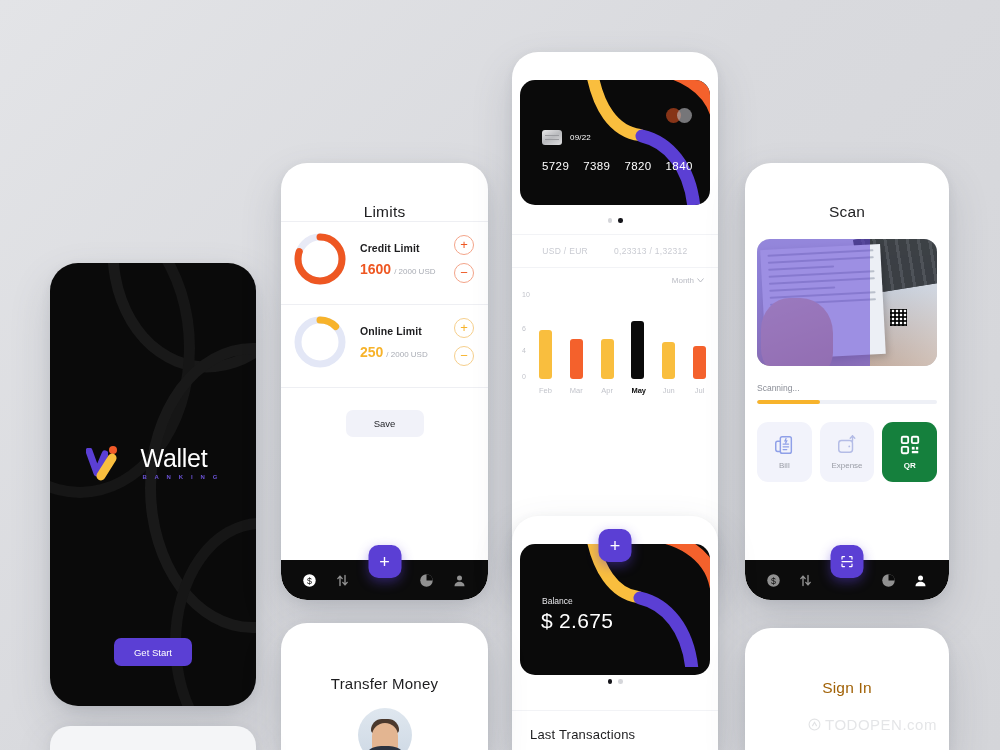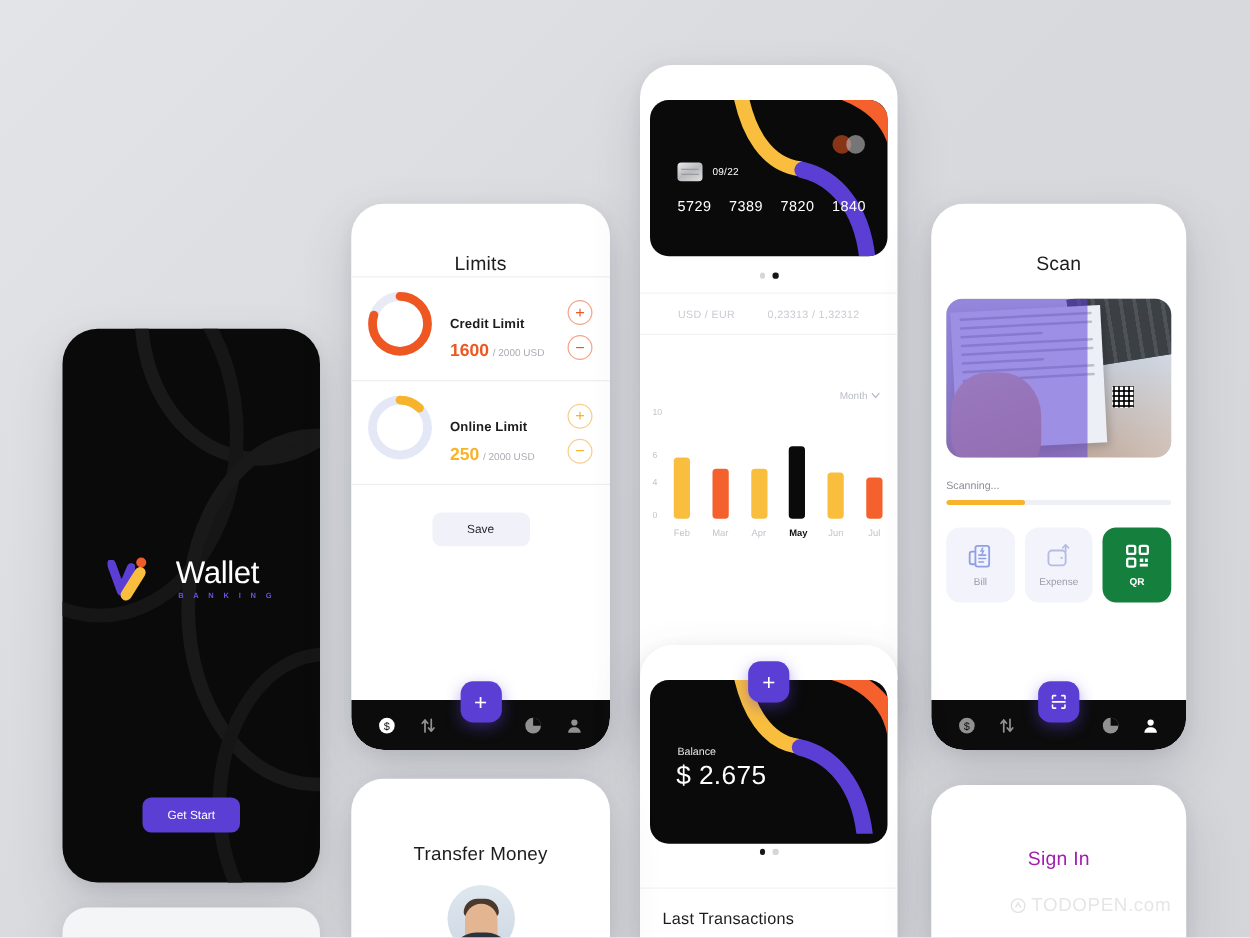--- a/index.html
+++ b/index.html
@@ -75,21 +75,21 @@
 
   
   #phone-limits {
     left: 281px; top: 163px; width: 207px; height: 437px;
   }
   .scr-title {
     text-align: center; font-size: 15.5px; color: #1d1d1f;
     padding-top: 40px; letter-spacing: 0.2px;
   }
   .limit-row {
-    display: flex; align-items: flex-end;
+    display: flex; align-items: center;
     padding: 8px 14px 16px 10px;
     border-top: 1px solid #eeeff3;
     position: relative;
   }
   .limit-row:first-of-type { margin-top: 26px; }
   .ring { position: relative; width: 58px; height: 58px; flex: 0 0 58px; }
   .ring svg { display: block; transform: rotate(-90deg); }
   .limit-info { flex: 1; padding-left: 11px; }
   .limit-name { font-size: 10.5px; font-weight: 700; color: #1d1d1f; letter-spacing: 0.1px;}
   .limit-vals { margin-top: 7px; display: flex; align-items: baseline; gap: 3px; }
@@ -169,21 +169,21 @@
   .dots { display: flex; gap: 6px; justify-content: center; }
   .dot { width: 4.5px; height: 4.5px; border-radius: 50%; background: #d5d6da; }
   .dot.on { background: #15151a; }
 
   .fx-row {
     display: flex; align-items: center; justify-content: center; gap: 26px;
     border-top: 1px solid #f2f3f6; border-bottom: 1px solid #f2f3f6;
     padding: 11px 0; font-size: 8.5px; color: #c9cbd2; letter-spacing: .3px;
   }
 
-  .chart-head { display: flex; justify-content: flex-end; padding: 8px 14px 0; margin-top: 36px; }
+  .chart-head { display: flex; justify-content: flex-end; padding: 8px 14px 0; }
   .month-sel {
     font-size: 8px; color: #b9bbc3; display: flex; align-items: center; gap: 3px;
     cursor: pointer;
   }
   .chart-area { position: relative; height: 108px; margin: 2px 12px 0 10px; }
   .y-tick { position: absolute; left: 0; font-size: 7px; color: #c2c4cb; }
   .bars {
     position: absolute; left: 17px; right: 0; bottom: 16px; top: 4px;
     display: flex; align-items: flex-end; justify-content: space-between;
   }
@@ -302,21 +302,21 @@
     position: absolute; left: 50%; transform: translateX(-50%); bottom: -6px;
     width: 48px; height: 22px; border-radius: 20px 20px 0 0; background: #2b3340;
   }
 
   
   #phone-signin {
     left: 745px; top: 628px; width: 204px; height: 122px;
     border-radius: 26px 26px 0 0;
   }
   .si-title {
-    text-align: center; font-size: 15.5px; color: #a21caf; padding-top: 51px;
+    text-align: center; font-size: 15.5px; color: #a16207; padding-top: 51px;
     letter-spacing: .2px;
   }
 
   
   #phone-stub {
     left: 50px; top: 726px; width: 206px; height: 24px;
     border-radius: 20px 20px 0 0;
     background: #f4f5f7;
   }
 

